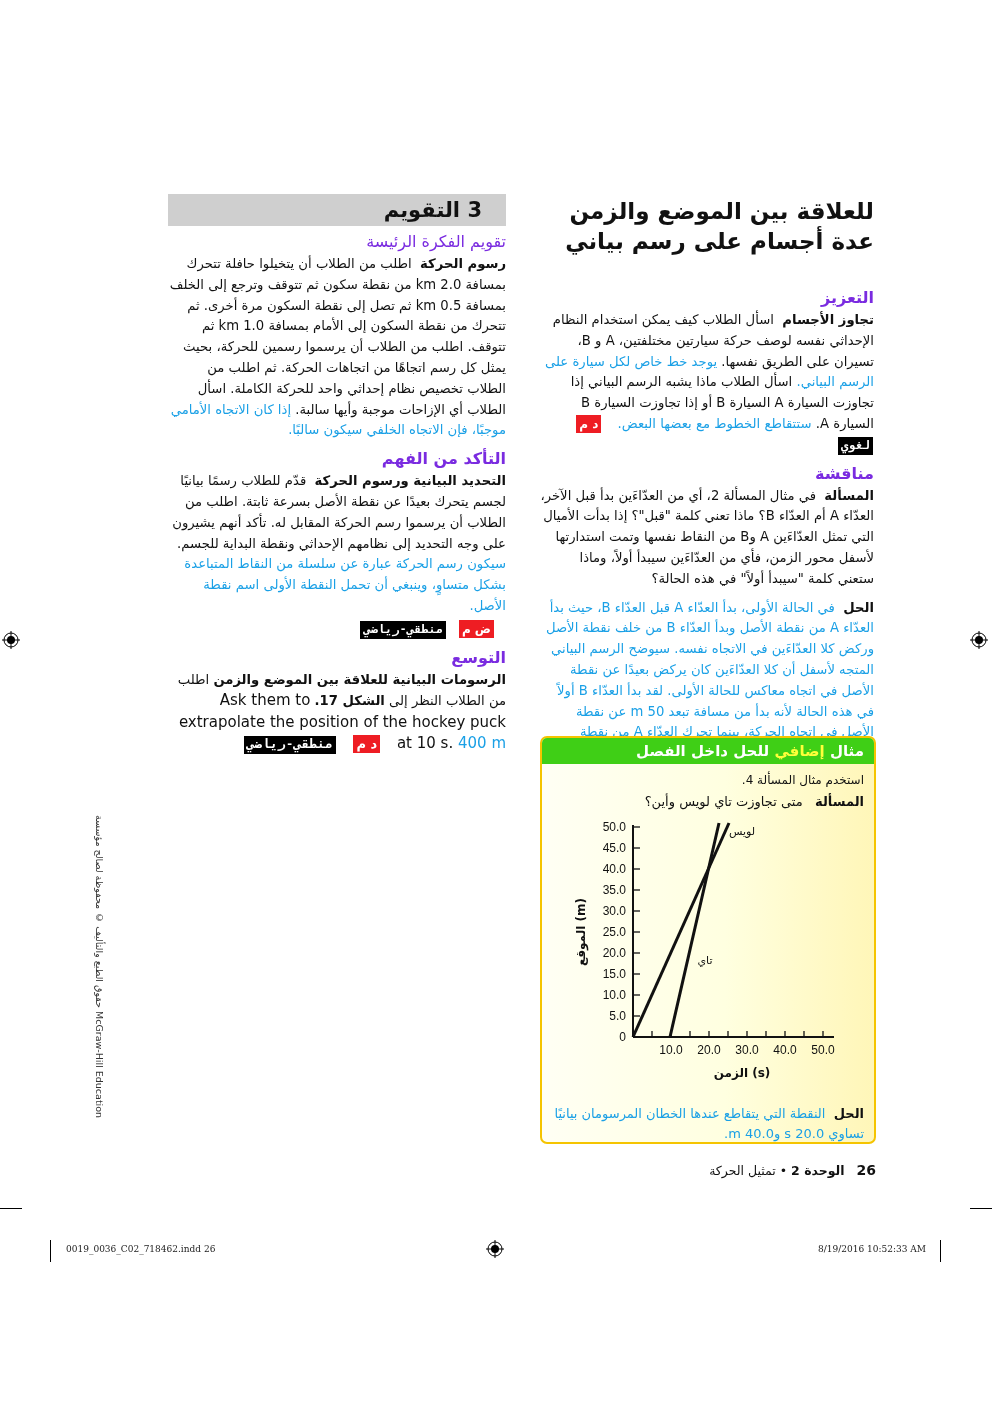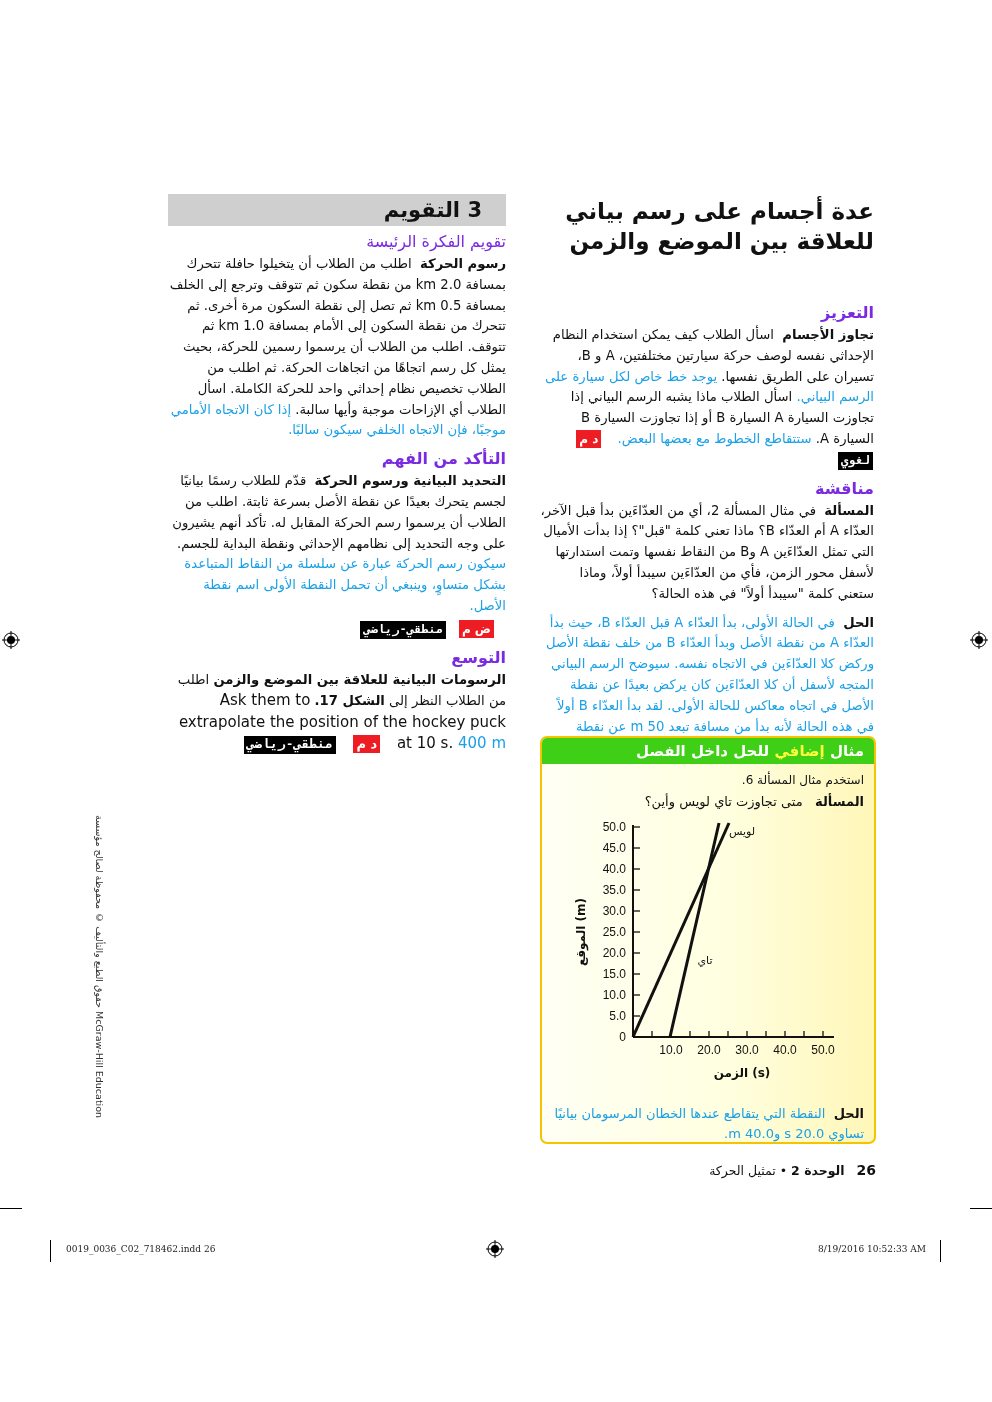--- a/index.html
+++ b/index.html
@@ -26,25 +26,25 @@
     .box-body { direction: rtl; text-align: right; font-size: 13px; line-height: 20px; padding: 6px 10px 0 10px; }
     .side { position: absolute; writing-mode: vertical-rl; font-size: 9.5px; color: #333; }
     .reg { position: absolute; width: 18px; height: 18px; }
     .footer-text { font-family: "DejaVu Serif", serif; font-size: 9px; color: #222; }
   </style>
 </head>
 <body>
 
 <div class="col" style="left:540px; top:196px; width:334px;">
   <div class="title">
+    <div>للعلاقة بين الموضع والزمن</div>
     <div>عدة أجسام على رسم بياني</div>
-    <div>للعلاقة بين الموضع والزمن</div>
-  </div>
-
-  <div class="sec-head" style="margin-top:45px;">التعزيز</div>
+  </div>
+
+  <div class="sec-head" style="margin-top:30px;">التعزيز</div>
   <div>
     <span class="b">تجاوز الأجسام</span>
     &nbsp;<span>اسأل الطلاب كيف يمكن استخدام النظام الإحداثي نفسه لوصف حركة سيارتين مختلفتين، A و B، تسيران على الطريق نفسها.</span>
     <span class="blue">يوجد خط خاص لكل سيارة على الرسم البياني.</span>
     <span>اسأل الطلاب ماذا يشبه الرسم البياني إذا تجاوزت السيارة A السيارة B أو إذا تجاوزت السيارة B السيارة A.</span>
     <span class="blue">ستتقاطع الخطوط مع بعضها البعض.</span>
     <span class="tag-red">د م</span><span class="tag-black">لغوي</span>
   </div>
 
   <div class="sec-head">مناقشة</div>
@@ -61,21 +61,21 @@
   </div>
 </div>
 
 <div class="box" style="left:540px; top:736px; width:332px; height:404px;border-radius:7px;">
   <div class="box-head">
     <span>مثال</span>
     <span class="hl">إضافي</span>
     <span>للحل داخل الفصل</span>
   </div>
   <div class="box-body">
-    <div style="font-size:12px;">استخدم مثال المسألة 6.</div>
+    <div style="font-size:12px;">استخدم مثال المسألة 4.</div>
     <div style="margin-top:2px;">
       <span class="b">المسألة</span>
       &nbsp;&nbsp;<span>متى تجاوزت تاي لويس وأين؟</span>
     </div>
   </div>
 
   <svg class="abs" style="left:0; top:75px;" width="332" height="270" viewBox="540 811 332 270">
 
     <line x1="631" y1="823" x2="631" y2="1035" stroke="#111" stroke-width="2"></line>
 

